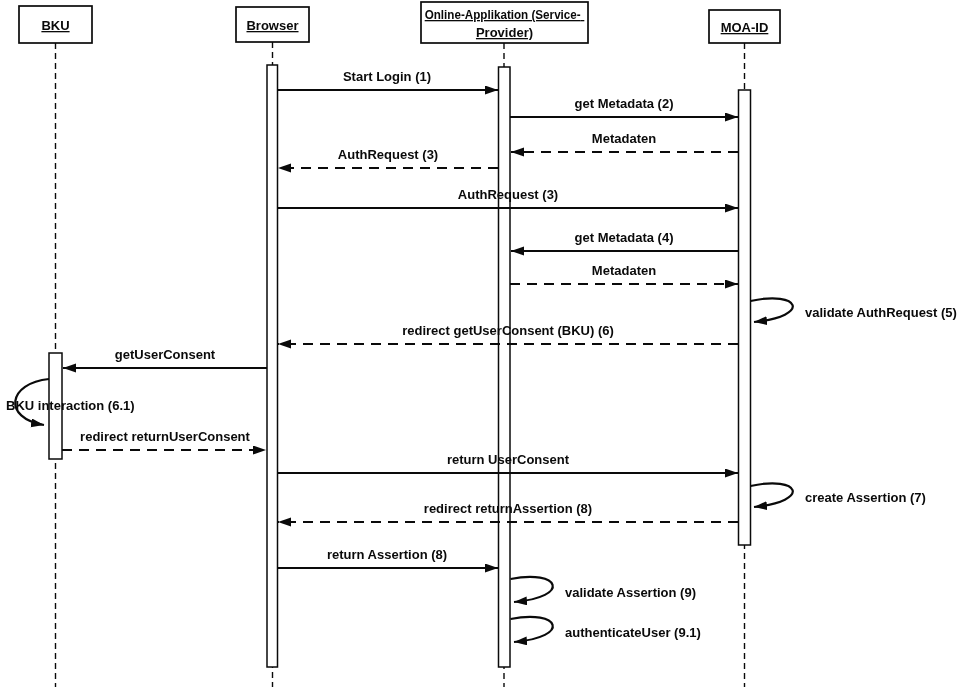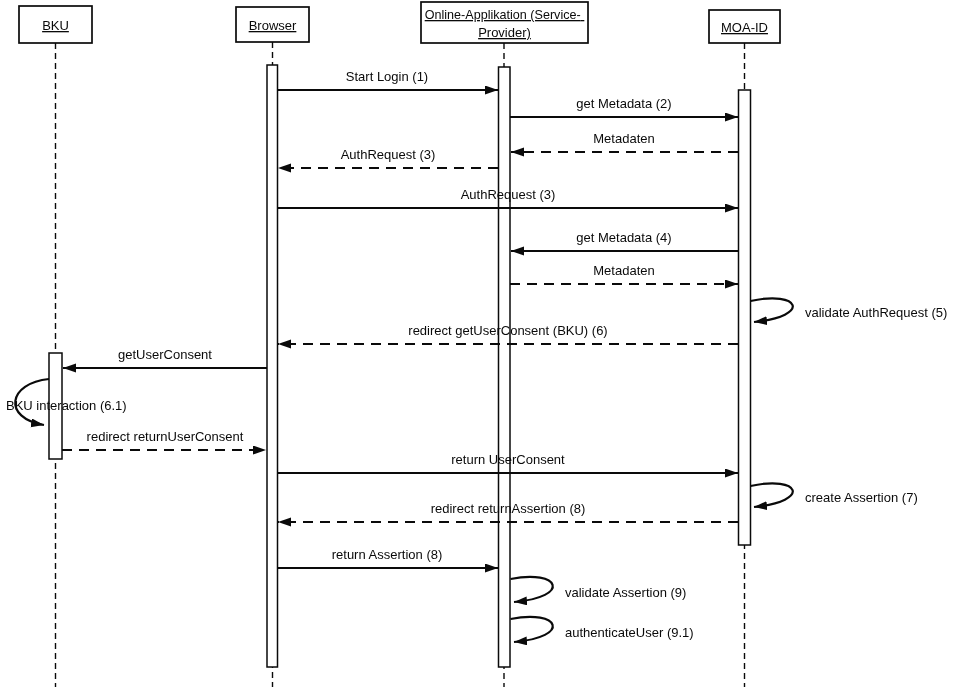--- a/index.html
+++ b/index.html
@@ -1,16 +1,16 @@
 <!DOCTYPE html>
 <html><head>
 <meta charset="utf-8">
 <style>
   html,body{margin:0;padding:0;background:#ffffff;}
-  .stage{position:relative;width:968px;height:687px;background:#a21caf;overflow:hidden;}
+  .stage{position:relative;width:968px;height:687px;background:#a21caf;overflow:hidden;font-weight:bold;}
   svg{display:block;}
   text, tspan{
     font-family:"Liberation Sans", sans-serif;
     fill:#0a0a0a;
   }
   .actor-label{font-size:13px;text-decoration:underline;}
   .msg-label{font-size:13px;}
   .lifeline{stroke:#0a0a0a;stroke-width:1.4;stroke-dasharray:6 4;fill:none;}
   .activation{fill:#ffffff;stroke:#0a0a0a;stroke-width:1.5;}
   .actor-box{fill:#ffffff;stroke:#0a0a0a;stroke-width:1.7;}

